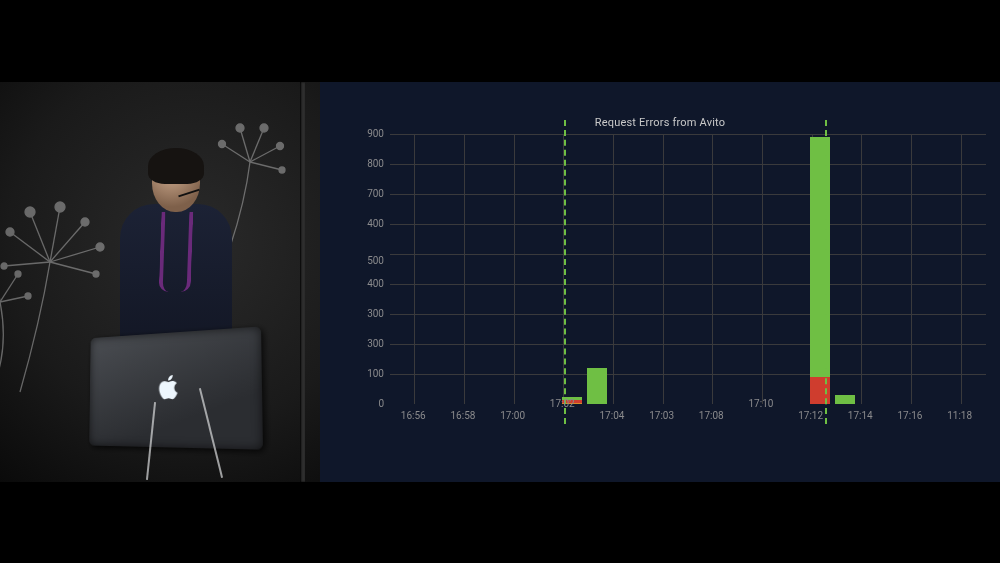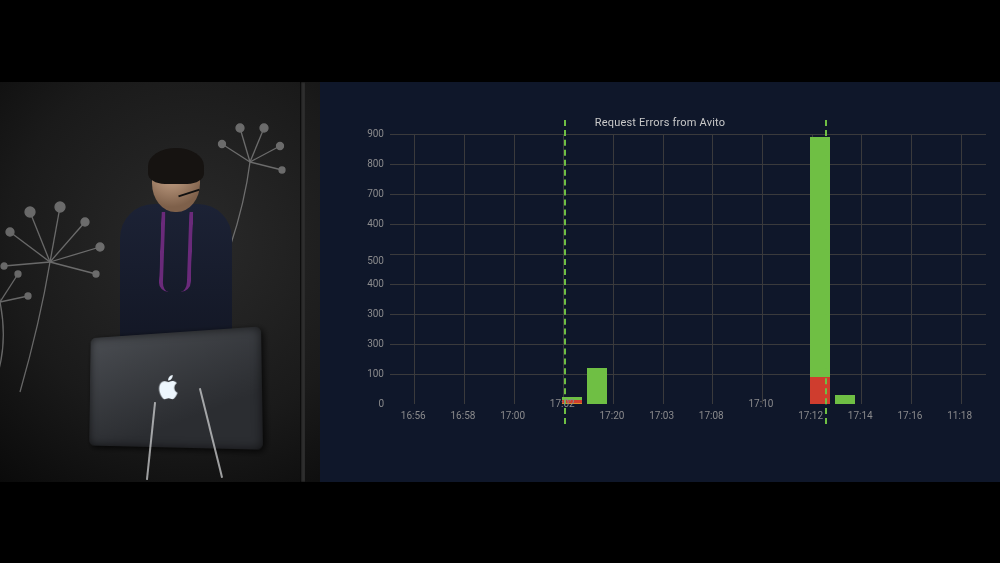--- a/index.html
+++ b/index.html
@@ -316,21 +316,21 @@
         <div class="axis-label" style="left: 24px; top: 106px; width: 40px; text-align: right;">700</div>
         <div class="axis-label" style="left: 24px; top: 76px; width: 40px; text-align: right;">800</div>
         <div class="axis-label" style="left: 24px; top: 46px; width: 40px; text-align: right;">900</div>
       </div>
 
     <div id="xticks">
         <div class="axis-label" style="left: 80.8333px; top: 328px;">16:56</div>
         <div class="axis-label" style="left: 130.5px; top: 328px;">16:58</div>
         <div class="axis-label" style="left: 180.167px; top: 328px;">17:00</div>
         <div class="axis-label" style="left: 229.833px; top: 316px;">17:02</div>
-        <div class="axis-label" style="left: 279.5px; top: 328px;">17:20</div>
+        <div class="axis-label" style="left: 279.5px; top: 328px;">17:04</div>
         <div class="axis-label" style="left: 329.167px; top: 328px;">17:03</div>
         <div class="axis-label" style="left: 378.833px; top: 328px;">17:08</div>
         <div class="axis-label" style="left: 428.5px; top: 316px; text-align: right;">17:10</div>
         <div class="axis-label" style="left: 478.167px; top: 328px;">17:12</div>
         <div class="axis-label" style="left: 527.833px; top: 328px;">17:14</div>
         <div class="axis-label" style="left: 577.5px; top: 328px;">17:16</div>
         <div class="axis-label" style="left: 627.167px; top: 328px;">11:18</div>
       </div>
   </div>
 

